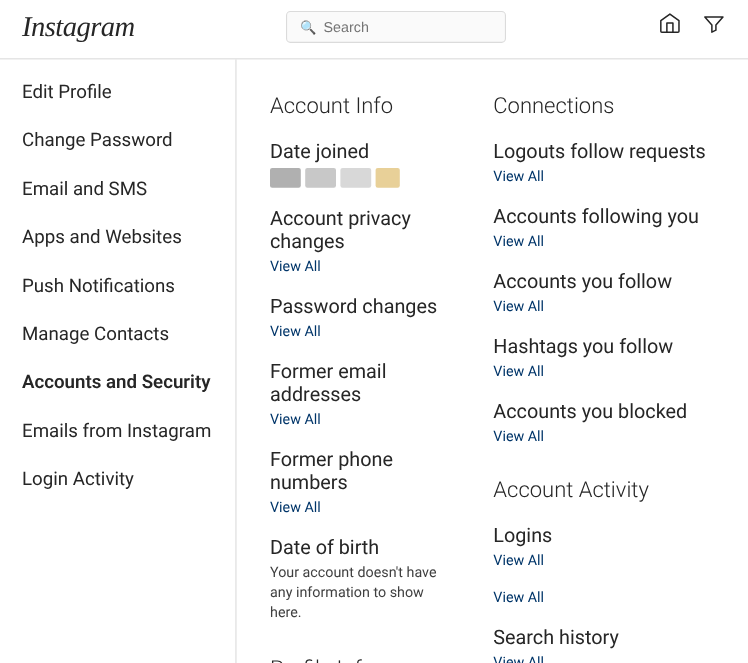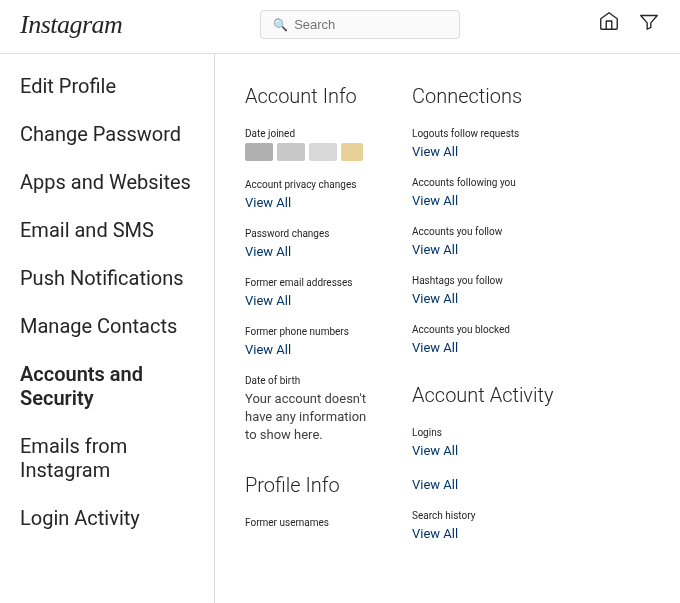--- a/index.html
+++ b/index.html
@@ -74,31 +74,31 @@
       width: 215px;
       border-right: 1px solid #dbdbdb;
       padding: 8px 0;
       overflow-y: auto;
       flex-shrink: 0;
     }
     .sidebar-item {
       padding: 12px 20px;
       cursor: pointer;
       color: #262626;
-      font-size: 20px;
+      font-size: 17px;
     }
     .sidebar-item.active {
       font-weight: 600;
     }
 
     
     .content {
       flex: 1;
       overflow-y: auto;
-      padding: 30px 48px 30px 30px;
+      padding: 30px 12px 30px 30px;
       display: flex;
       gap: 40px;
     }
 
     .col-left {
       flex: 1;
       min-width: 0;
     }
     .col-right {
       width: 220px;
@@ -109,21 +109,21 @@
       font-size: 20px;
       font-weight: 300;
       margin-bottom: 20px;
       color: #262626;
     }
 
     .info-item {
       margin-bottom: 18px;
     }
     .info-item-label {
-      font-size: 10px;
+      font-size: 18px;
       color: #262626;
       margin-bottom: 4px;
     }
     .info-item-desc {
       font-size: 13px;
       color: #404040;
       line-height: 1.4;
     }
     .view-all-link {
       color: #003569;
@@ -175,22 +175,22 @@
       </svg>
     </span>
   </div>
 </div>
 
 <div class="main-layout">
 
   <nav class="sidebar">
     <div class="sidebar-item">Edit Profile</div>
     <div class="sidebar-item">Change Password</div>
+    <div class="sidebar-item">Email and SMS</div>
     <div class="sidebar-item">Apps and Websites</div>
-    <div class="sidebar-item">Email and SMS</div>
     <div class="sidebar-item">Push Notifications</div>
     <div class="sidebar-item">Manage Contacts</div>
     <div class="sidebar-item active">Accounts and Security</div>
     <div class="sidebar-item">Emails from Instagram</div>
     <div class="sidebar-item">Login Activity</div>
   </nav>
 
   <div class="content">
 
     <div class="col-left">

